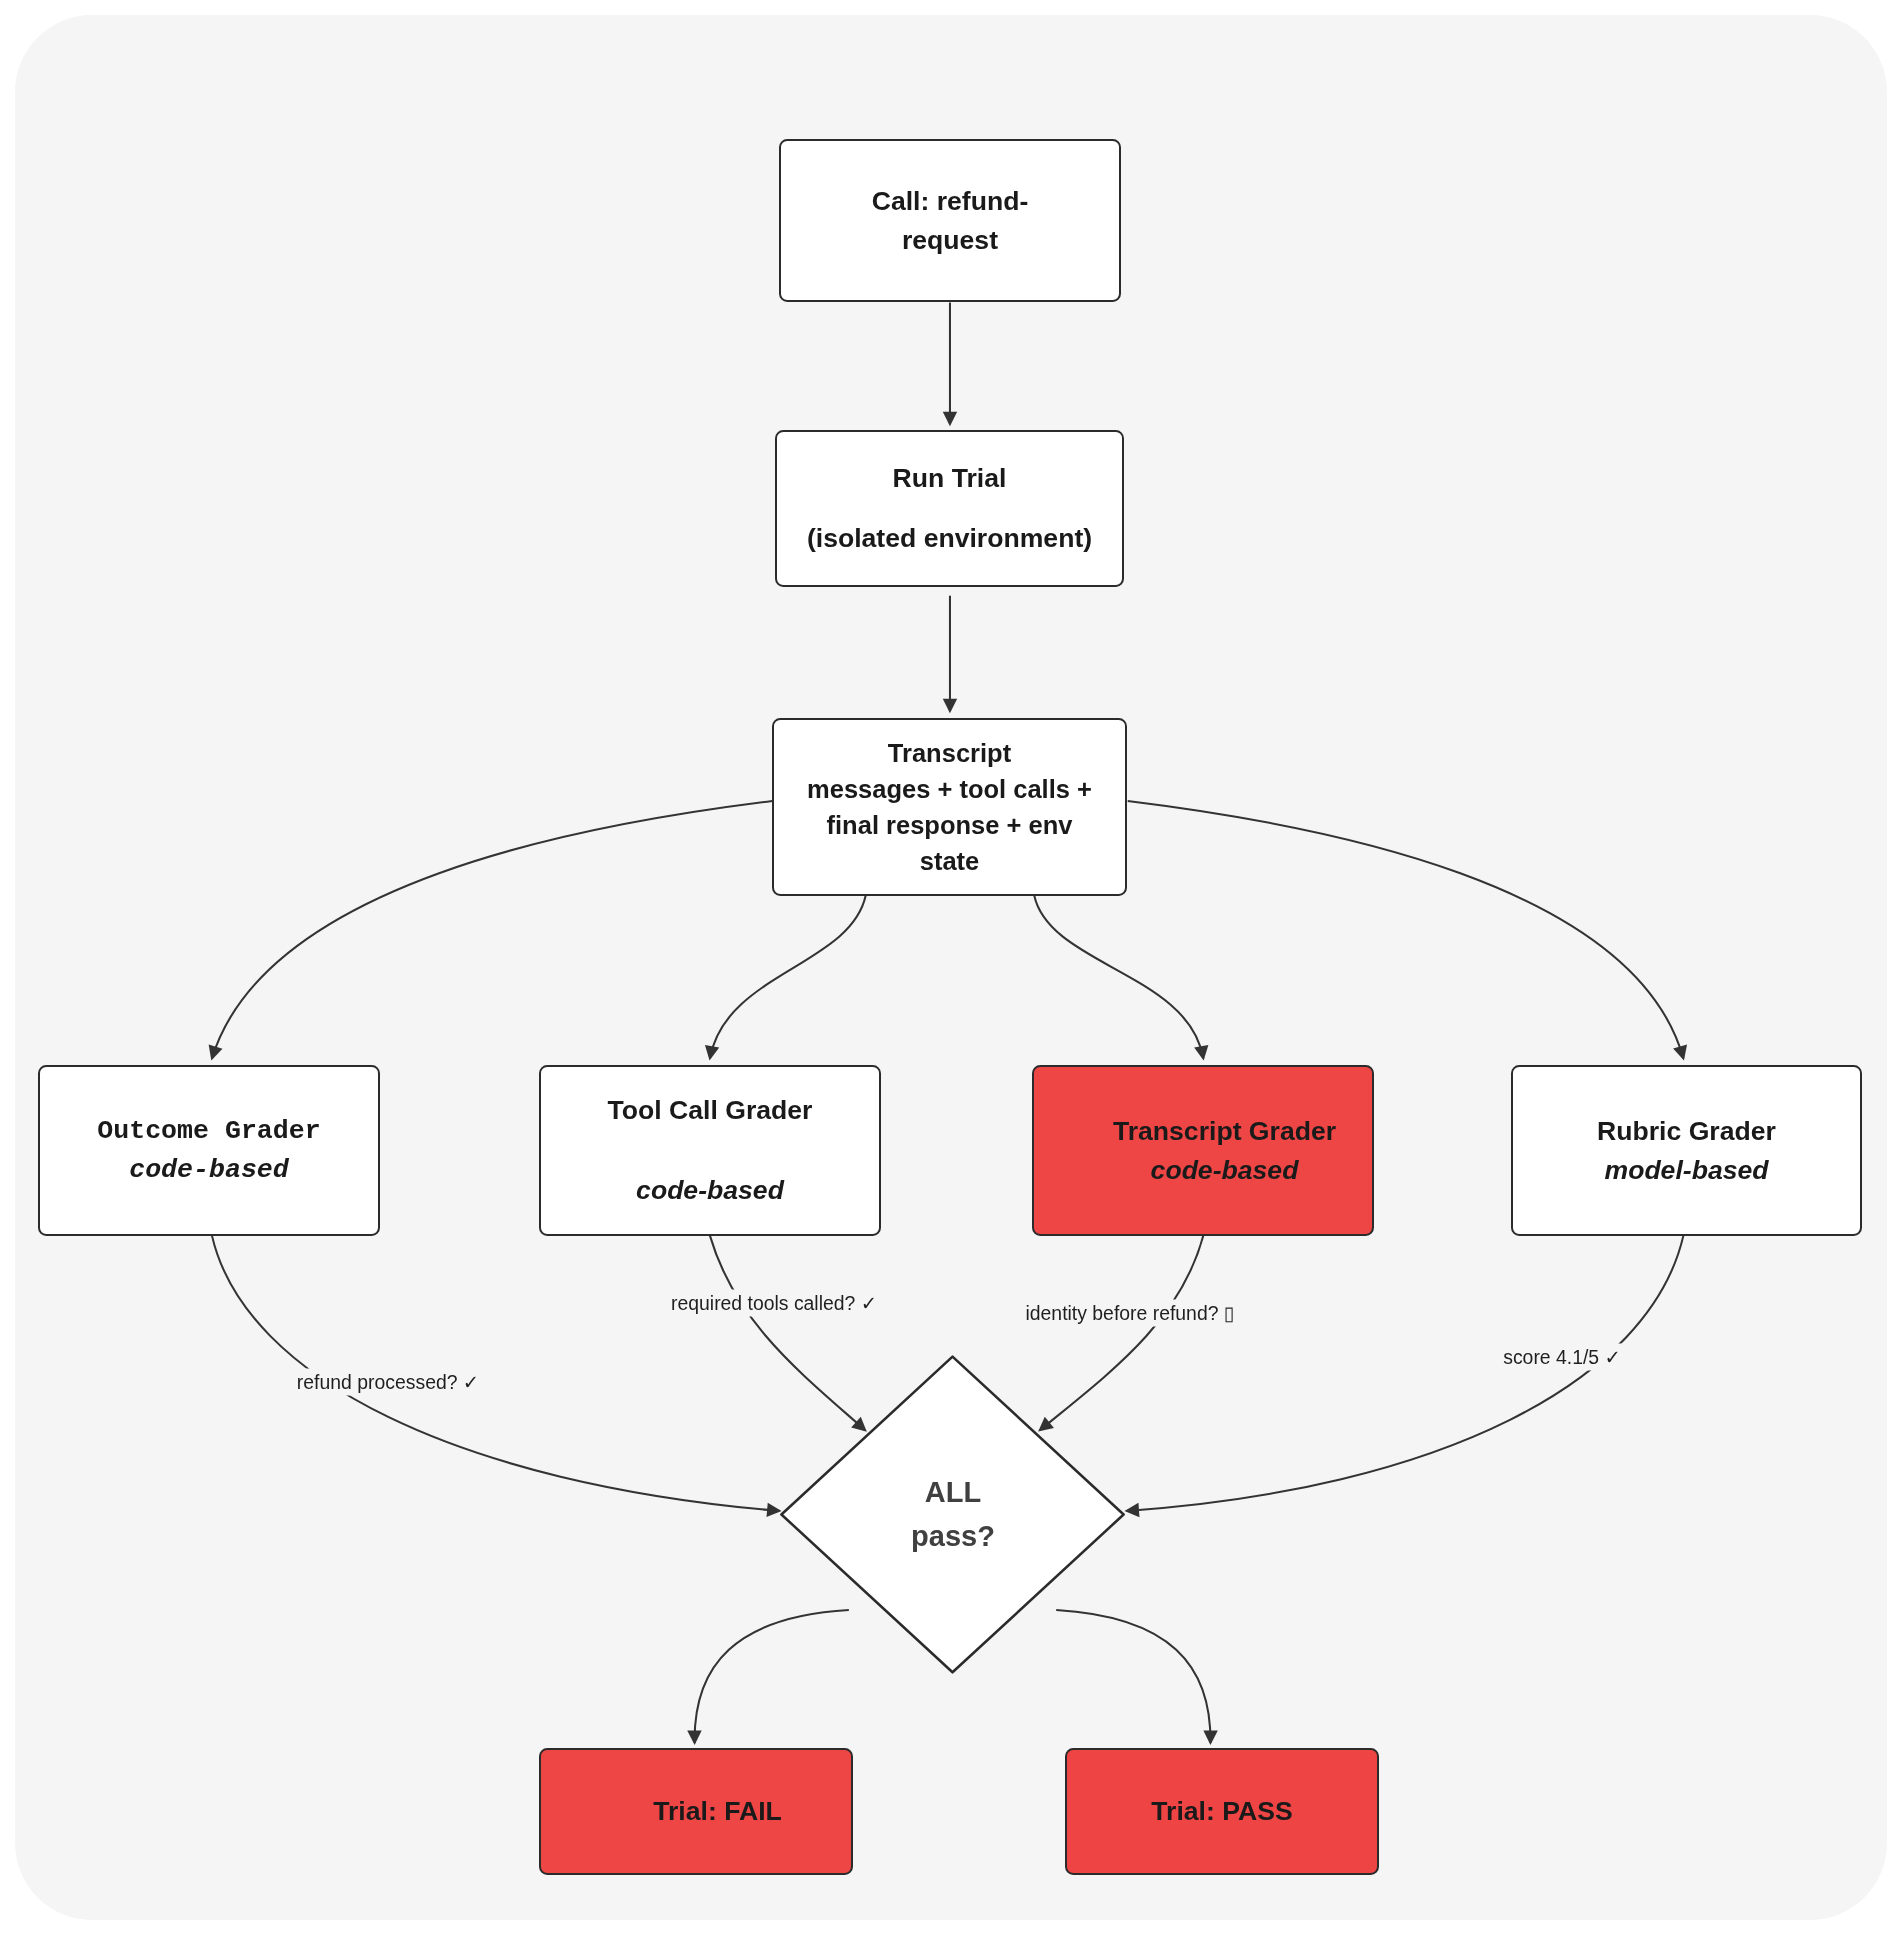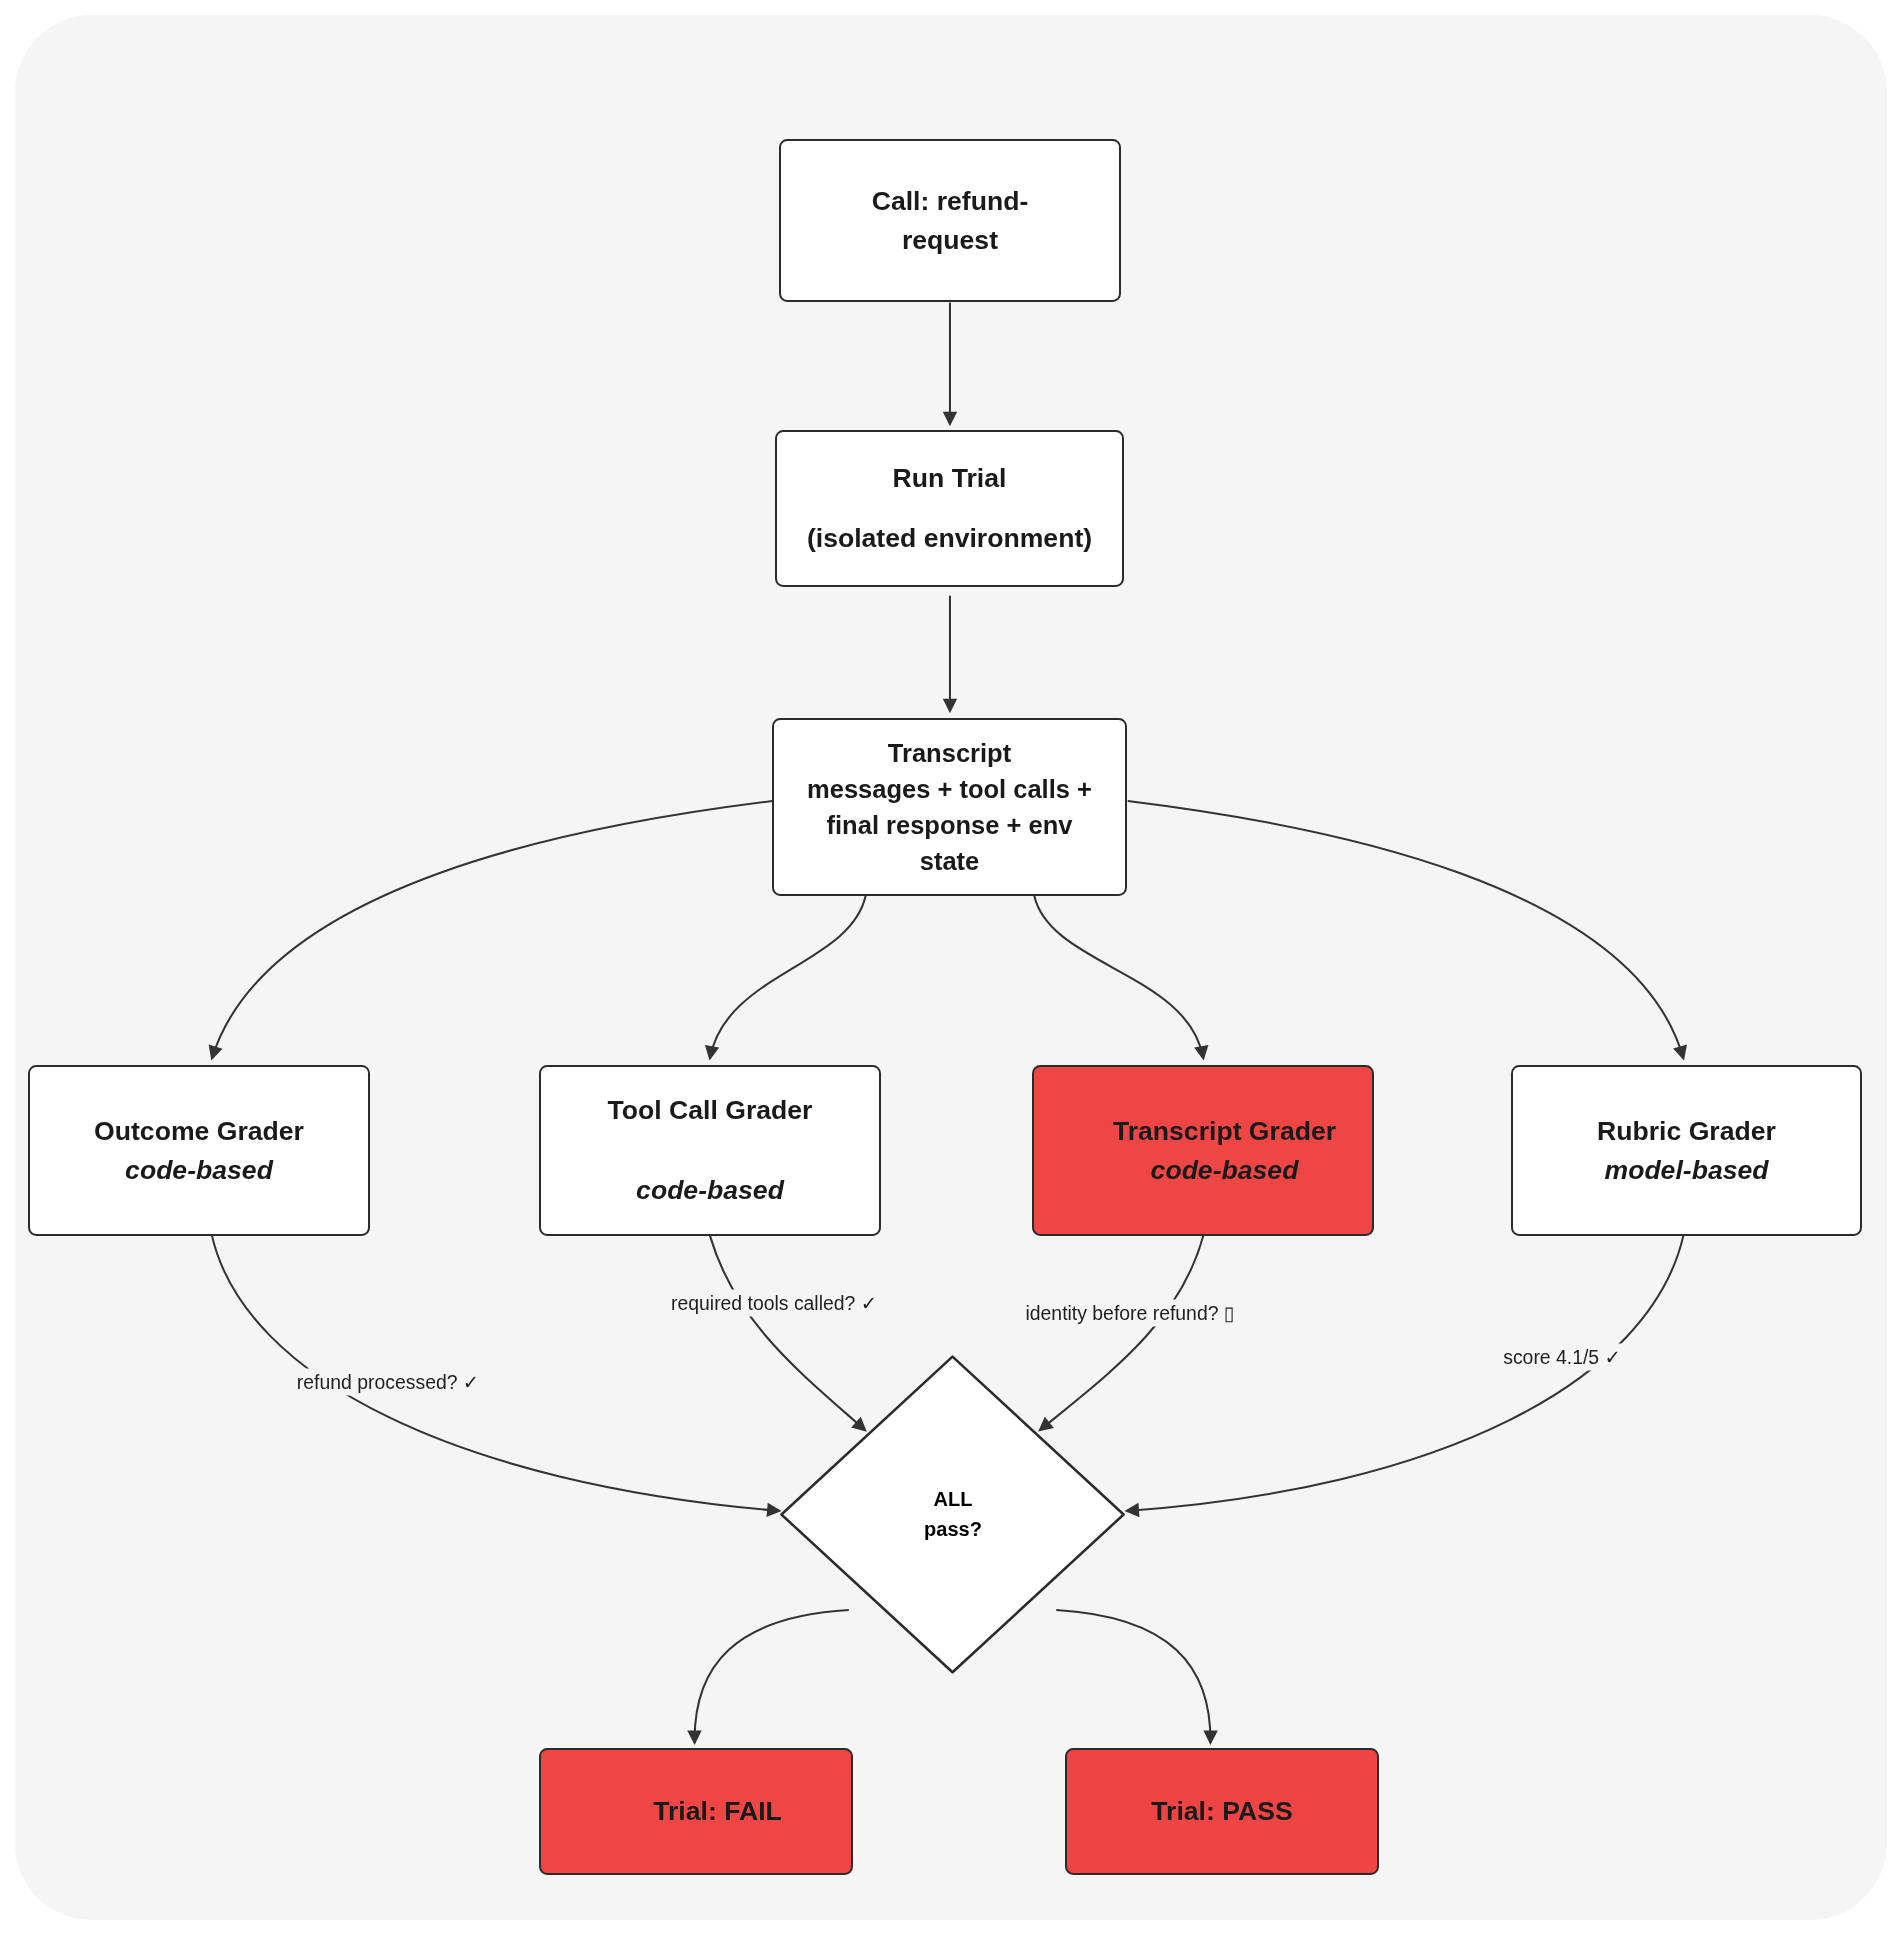--- a/index.html
+++ b/index.html
@@ -26,30 +26,30 @@
     text-align:center;font-weight:700;color:#1a1a1a;
   }
   .node span{display:block;white-space:nowrap;line-height:1.45;font-size:26.6px;}
   .node .sub{font-style:italic;}
   #n-transcript span{font-size:25.5px;line-height:1.42;}
   .red{background:#ee4545;padding-left:43px;}
   .green{background:#ef4444;}
   #n-task{left:779px;top:139px;width:342px;height:163px;}
   #n-run{left:775px;top:430px;width:349px;height:157px;gap:21px;}
   #n-transcript{left:772px;top:718px;width:355px;height:178px;}
-  #n-outcome{left:28px;top:1065px;width:342px;height:171px;}
+  #n-outcome{left:38px;top:1065px;width:342px;height:171px;font-family:Liberation Mono, monospace;}
   #n-toolcall{left:539px;top:1065px;width:342px;height:171px;gap:41px;}
   #n-transgrader{left:1032px;top:1065px;width:342px;height:171px;}
   #n-rubric{left:1511px;top:1065px;width:351px;height:171px;}
   #n-fail{left:539px;top:1748px;width:314px;height:127px;}
   #n-pass{left:1065px;top:1748px;width:314px;height:127px;}
   .diamond-label{
     position:absolute;z-index:3;left:953px;top:1514px;
     transform:translate(-50%,-50%);text-align:center;
-    font-size:20px;font-weight:700;line-height:1.5;color:#000000;
+    font-size:29px;font-weight:700;line-height:1.5;color:#404040;
   }
   .diamond-label span{display:block;white-space:nowrap;}
   #l-refund{left:388px;top:1382px;}
   #l-tools{left:774px;top:1303px;}
   #l-identity{left:1130px;top:1313px;}
   #l-score{left:1562px;top:1357px;}
 </style>
 </head>
 <body>
 

